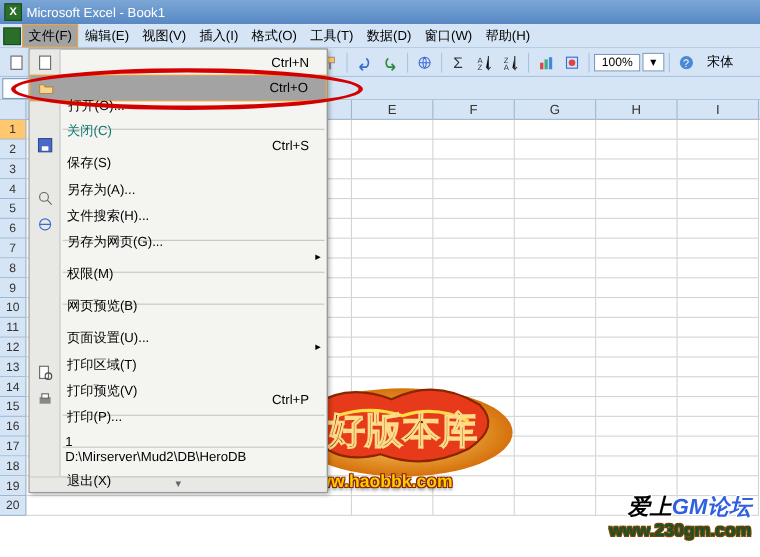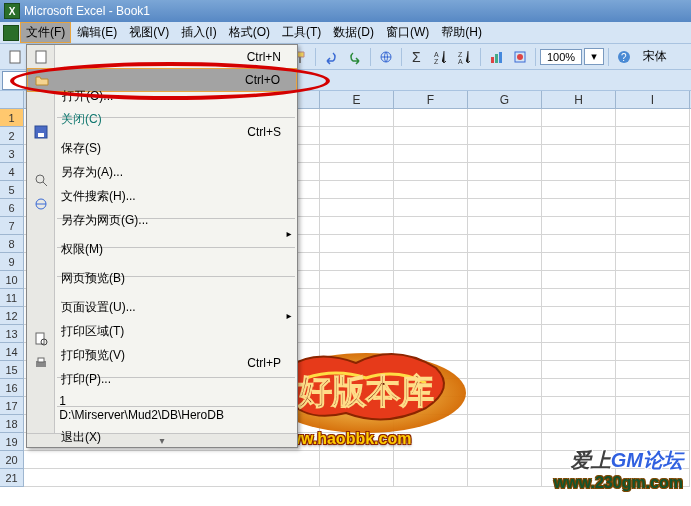--- a/index.html
+++ b/index.html
@@ -49,21 +49,21 @@
 .icon-strip { position: absolute; left: 0; top: 0; bottom: 14px; width: 28px; background: #e8e8e4; border-right: 1px solid #c5c5c5; }
 
 .red-ellipse { position: absolute; left: 10px; top: 62px; width: 320px; height: 38px; border: 4px solid #d40000; border-radius: 50%; z-index: 200; pointer-events: none; }
 
 .overlay-logo1 { position: absolute; left: 236px; top: 338px; width: 260px; height: 130px; z-index: 50; pointer-events: none; }
 .overlay-logo1 .dragon { position: absolute; left: 20px; top: 0; width: 220px; height: 100px; }
 .overlay-logo1 .url1 { position: absolute; left: 40px; top: 92px; font-size: 16px; font-weight: bold; color: #ffcc00; text-shadow: -1px -1px 0 #8b2500, 1px -1px 0 #8b2500, -1px 1px 0 #8b2500, 1px 1px 0 #8b2500, 0 2px 3px rgba(0,0,0,.5); }
 
 .overlay-logo2 { position: absolute; right: 8px; bottom: 14px; z-index: 60; text-align: right; pointer-events: none; }
 .overlay-logo2 .t1 { font-size: 20px; font-weight: bold; font-style: italic; }
-.overlay-logo2 .t1 .red { color: #404040; text-shadow: -1px -1px 0 #fff, 1px -1px 0 #fff, -1px 1px 0 #fff, 1px 1px 0 #fff; }
+.overlay-logo2 .t1 .red { color: #000000; text-shadow: -1px -1px 0 #fff, 1px -1px 0 #fff, -1px 1px 0 #fff, 1px 1px 0 #fff; }
 .overlay-logo2 .t1 .blue { color: #3060e0; text-shadow: -1px -1px 0 #fff, 1px -1px 0 #fff, -1px 1px 0 #fff, 1px 1px 0 #fff; font-style: italic; }
 .overlay-logo2 .url2 { font-size: 16px; font-weight: bold; color: #14532d; text-shadow: -1px -1px 0 #7a4500, 1px -1px 0 #7a4500, -1px 1px 0 #7a4500, 1px 1px 0 #7a4500; }
 
 svg { display: block; }
 </style>
 </head>
 <body>
 
 <div class="titlebar">
   <span class="app-icon">X</span>
@@ -403,29 +403,20 @@
         <div class="row-h">19</div>
         <div class="cell" style="width: 296px;"></div>
         <div class="cell"></div>
         <div class="cell"></div>
         <div class="cell"></div>
         <div class="cell"></div>
         <div class="cell"></div>
       </div>
       <div class="row">
         <div class="row-h">20</div>
-        <div class="cell" style="width: 296px;"></div>
-        <div class="cell"></div>
-        <div class="cell"></div>
-        <div class="cell"></div>
-        <div class="cell"></div>
-        <div class="cell"></div>
-      </div>
-      <div class="row">
-        <div class="row-h">21</div>
         <div class="cell" style="width: 296px;"></div>
         <div class="cell"></div>
         <div class="cell"></div>
         <div class="cell"></div>
         <div class="cell"></div>
         <div class="cell"></div>
       </div>
     </div>
 </div>
 

